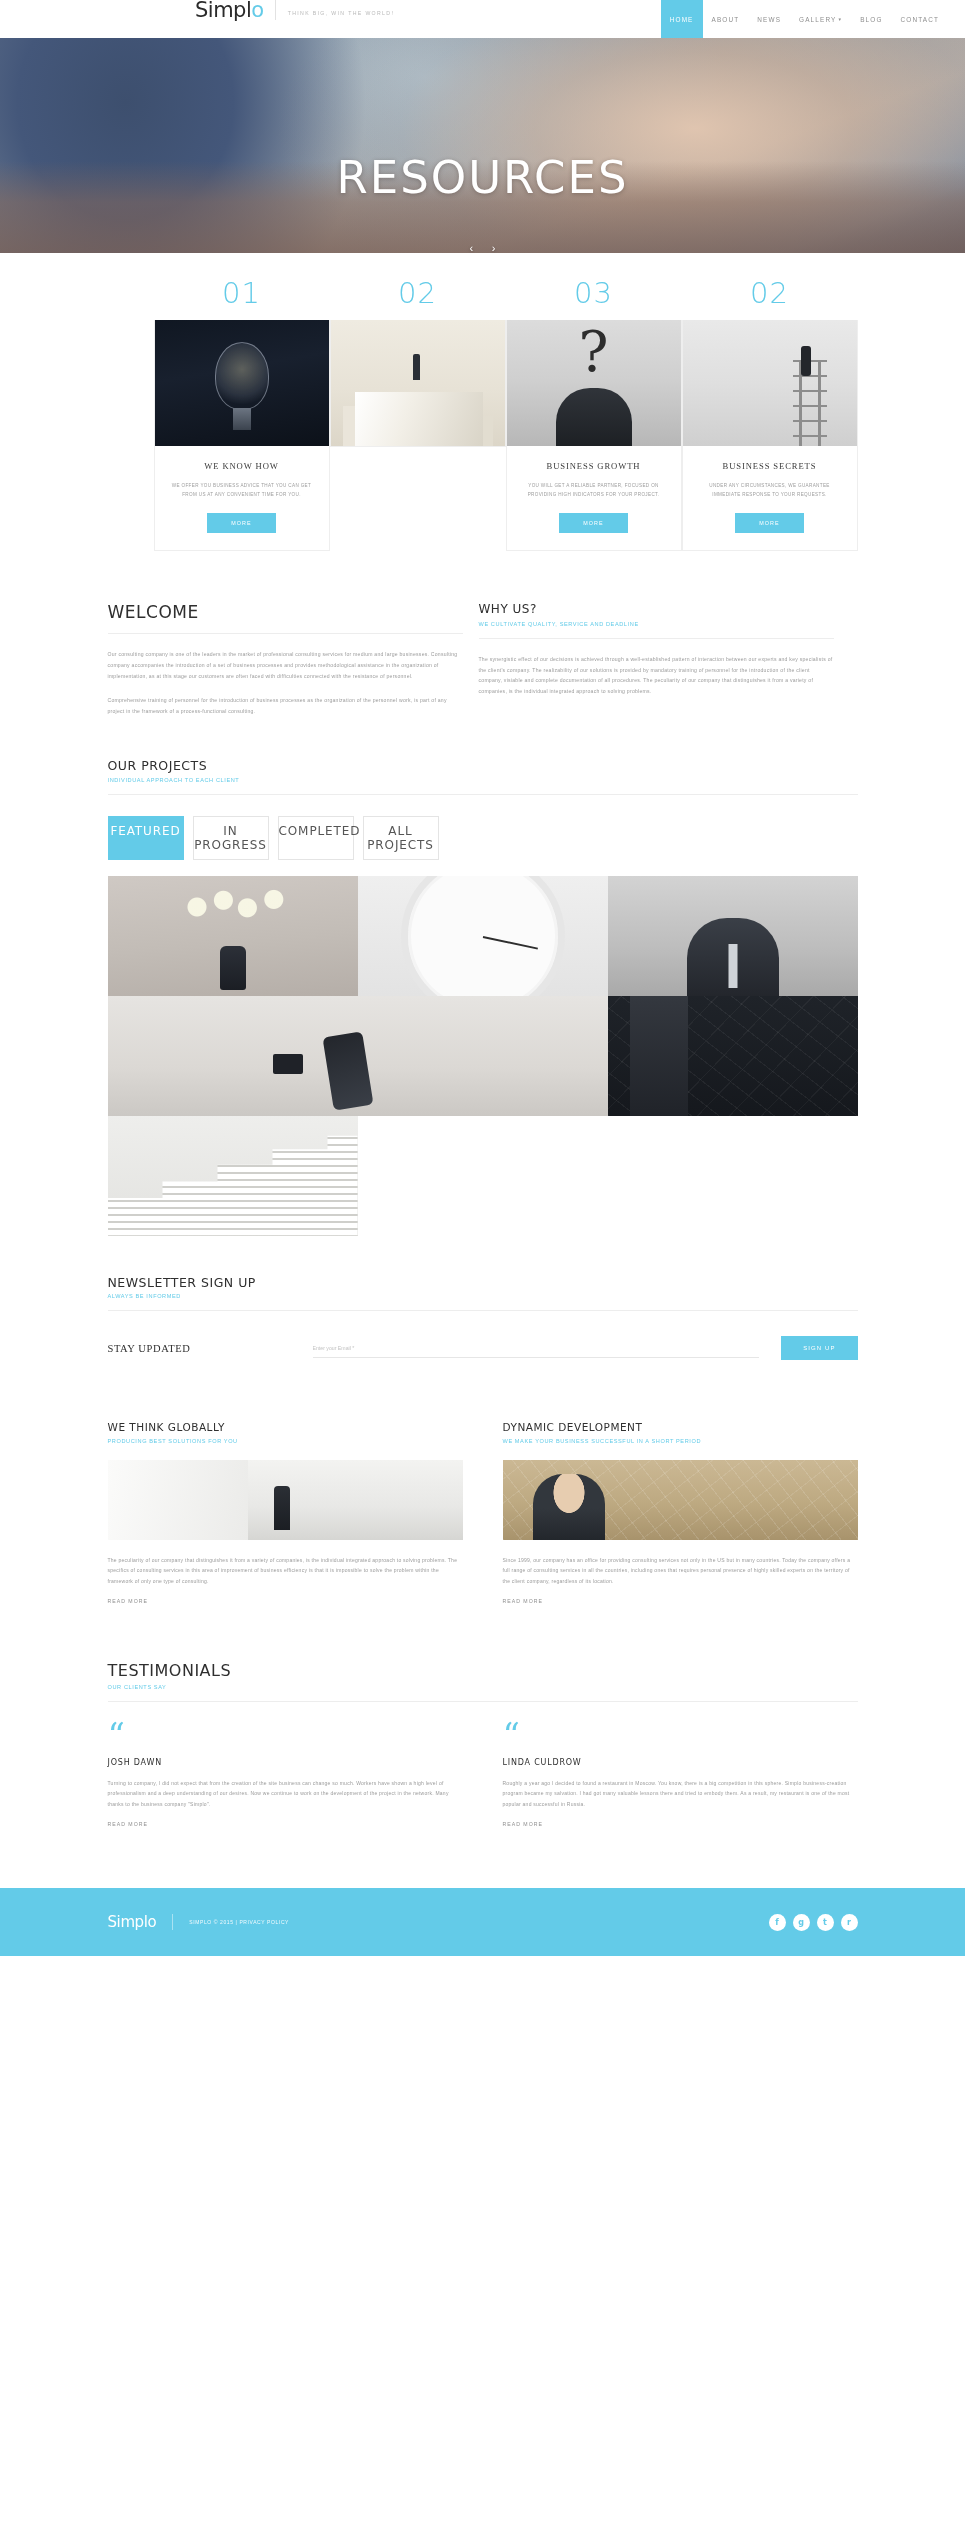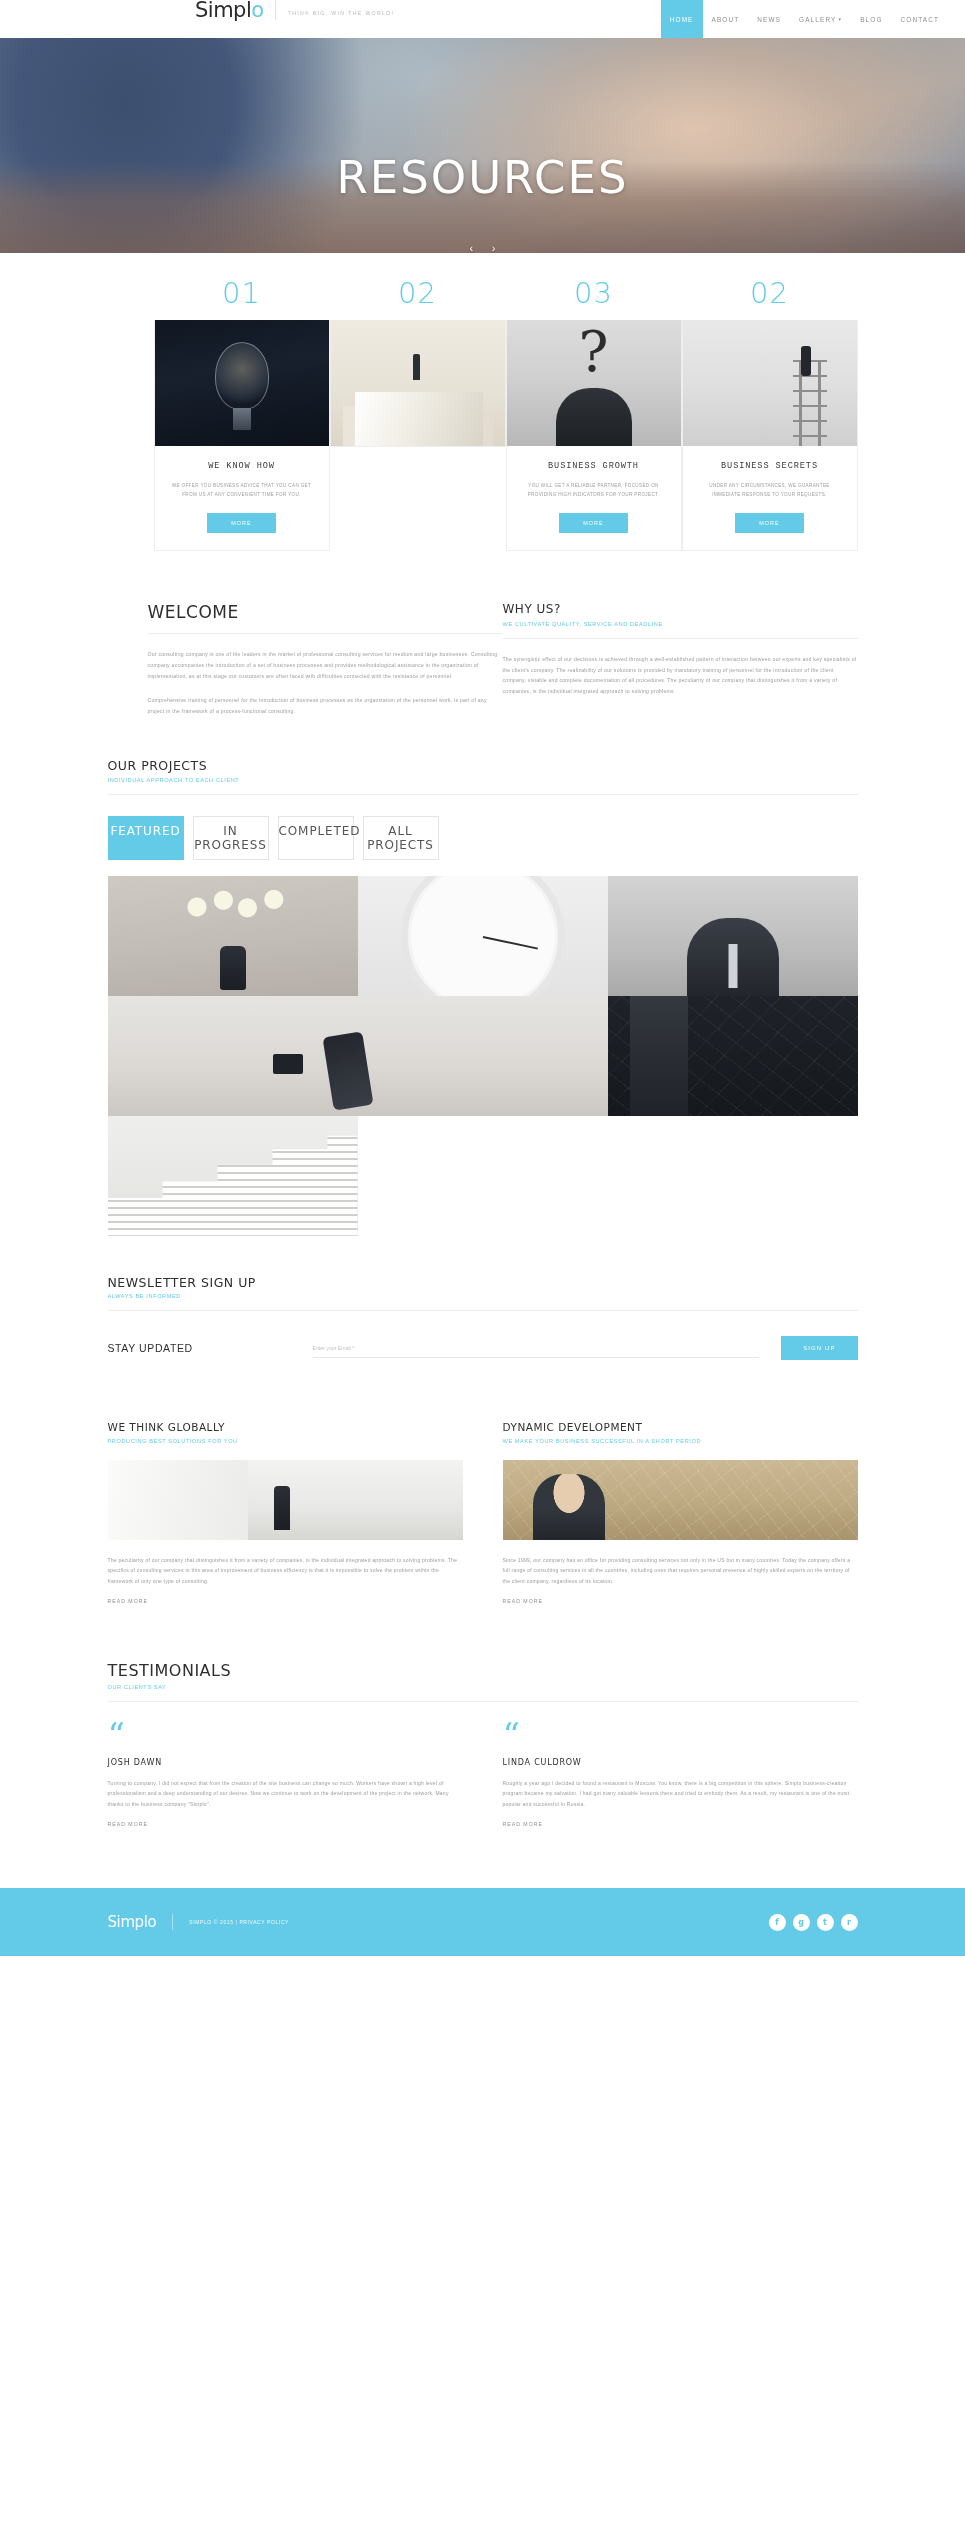--- a/index.html
+++ b/index.html
@@ -107,21 +107,21 @@
     background:
       linear-gradient(90deg, rgba(0,0,0,0) 0 6px, #8d8d8d 6px 9px, rgba(0,0,0,0) 9px 25px, #8d8d8d 25px 28px, rgba(0,0,0,0) 28px 100%),
       repeating-linear-gradient(180deg, #8d8d8d 0 2px, rgba(0,0,0,0) 2px 15px);
   }
   .img-ladder::after{
     content:""; position:absolute; right:46px; top:26px; width:10px; height:30px;
     background:#23262b; border-radius:3px;
   }
   .svc-body { padding:15px 14px 17px; text-align:center; }
   .svc-title {
-    font-family:Liberation Mono, monospace; font-size:8.6px; letter-spacing:0.9px;
+    font-family:Liberation Serif, serif; font-size:8.6px; letter-spacing:0.9px;
     color:#3a3a3a; text-transform:uppercase; margin-bottom:10px;
   }
   .svc-desc { font-size:4.6px; line-height:2.0; letter-spacing:0.35px; color:#9d9d9d; text-transform:uppercase; }
   .svc-more {
     display:inline-block; margin-top:14px; background:#63cbe8; color:#ffffff;
     font-size:5.4px; letter-spacing:1.1px; text-transform:uppercase;
     padding:7px 24px; text-decoration:none; border:none; cursor:pointer;
     font-family:"Liberation Sans", sans-serif;
   }
 
@@ -131,21 +131,21 @@
     font-family:"DejaVu Sans", sans-serif; font-size:17px; letter-spacing:0.5px;
     color:#2f2f2f; text-transform:uppercase; line-height:1.1;
   }
   .sec-sub {
     font-size:5.6px; letter-spacing:0.6px; color:#63cbe8; text-transform:uppercase;
     margin-top:4px;
   }
   .rule { height:1px; background:#ededed; margin:11px 0 0; }
 
   
-  .two-col { display:flex; justify-content:flex-end; padding-top:32px; }
+  .two-col { display:flex; justify-content:flex-start; padding-top:32px;gap:16px; }
   .col { width:355px; }
   .col p {
     font-size:5.1px; line-height:2.15; letter-spacing:0.25px; color:#9b9b9b; margin-top:15px;
   }
   .col p + p { margin-top:13px; }
 
   
   .projects { padding-top:42px; }
   .filters { display:flex; gap:9px; margin-top:21px; }
   .filter {
@@ -191,21 +191,21 @@
     background:linear-gradient(180deg,#34383f,#202329); }
   .p6 { background:linear-gradient(180deg,#eeeeec 0%,#e2e2df 100%); }
   .p6::before{ content:""; position:absolute; left:0; bottom:0; width:250px; height:104px;
     background:repeating-linear-gradient(180deg, #ffffff 0 5px, #cfcfcb 5px 7px);
     clip-path:polygon(0 100%, 0 64%, 22% 64%, 22% 48%, 44% 48%, 44% 32%, 66% 32%, 66% 17%, 88% 17%, 88% 4%, 100% 4%, 100% 100%); }
 
   
   .newsletter { padding-top:40px; }
   .signup-row { display:flex; align-items:center; margin-top:25px; }
   .signup-label {
-    font-family:Liberation Sans, sans-serif; font-size:10.5px; letter-spacing:0.6px;
+    font-family:Liberation Serif, serif; font-size:10.5px; letter-spacing:0.6px;
     color:#2f2f2f; text-transform:uppercase; width:205px;
   }
   .signup-input {
     flex:1; border:none; border-bottom:1px solid #e6e6e6; background:transparent;
     font-size:5.2px; color:#b7b7b7; padding:6px 2px 6px 0; outline:none;
     font-family:"Liberation Sans", sans-serif;
   }
   .signup-input::placeholder { color:#c2c2c2; }
   .signup-btn {
     margin-left:22px; background:#63cbe8; border:none; color:#fff; cursor:pointer;

